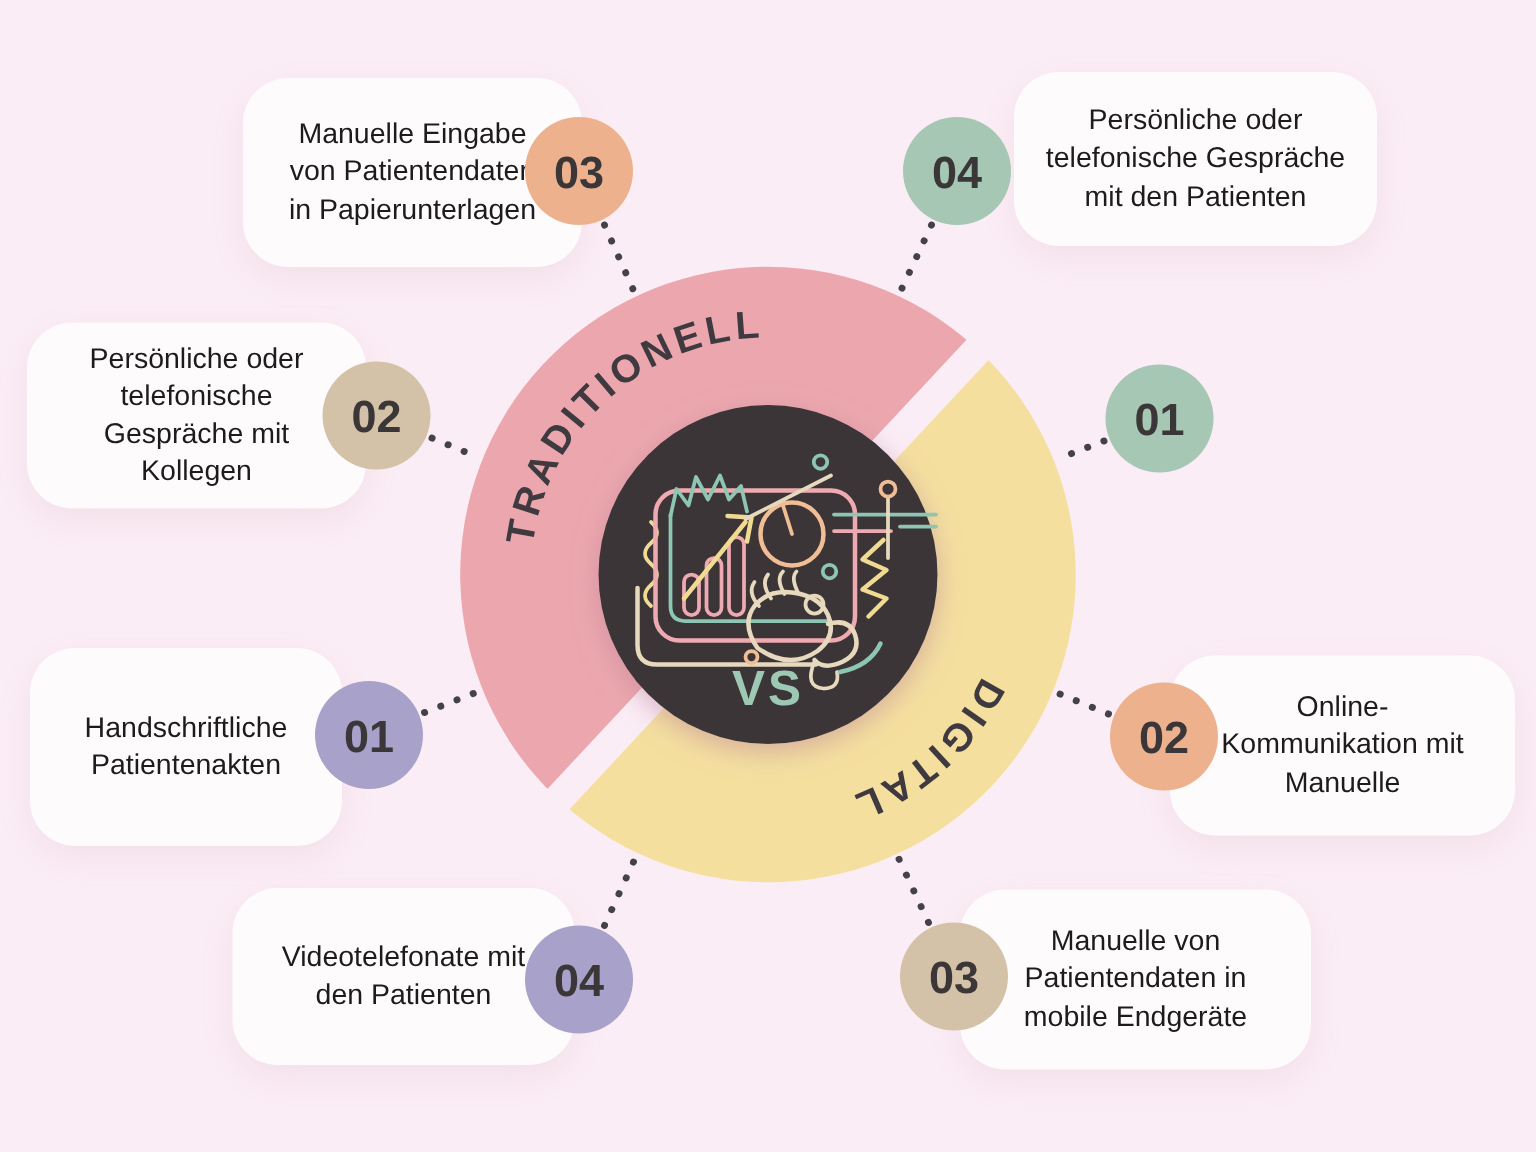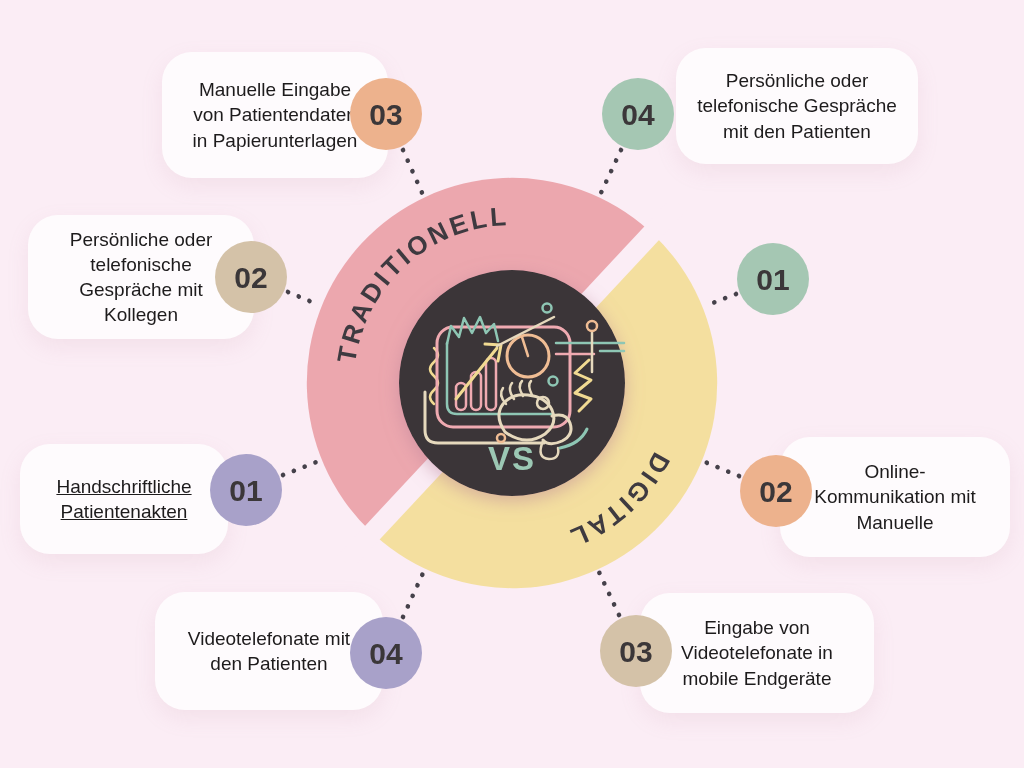--- a/index.html
+++ b/index.html
@@ -27,34 +27,34 @@
 <body>
 
 <div class="stage">
 
   <div class="card" style="left:162px;top:52px;width:226px;height:126px;">
     <div class="card-text w175">Manuelle Eingabe von Patientendaten in Papierunterlagen</div>
   </div>
   <div class="card" style="left:676px;top:48px;width:242px;height:116px;">
     <div class="card-text w212">Persönliche oder telefonische Gespräche mit den Patienten</div>
   </div>
-  <div class="card" style="left:28px;top:215px;width:226px;height:124px;justify-content:center;">
+  <div class="card" style="left:18px;top:215px;width:226px;height:124px;justify-content:center;">
     <div class="card-text w185">Persönliche oder telefonische Gespräche mit Kollegen</div>
   </div>
-  <div class="card" style="left:20px;top:444px;width:208px;height:110px;text-decoration:underline;">
+  <div class="card" style="left:20px;top:432px;width:208px;height:132px;">
     <div class="card-text w165">Handschriftliche Patientenakten</div>
   </div>
   <div class="card" style="left:155px;top:592px;width:228px;height:118px;">
     <div class="card-text w185">Videotelefonate mit den Patienten</div>
   </div>
   <div class="card" style="left:780px;top:437px;width:230px;height:120px;">
     <div class="card-text w170">Online-Kommunikation mit Manuelle</div>
   </div>
   <div class="card" style="left:640px;top:593px;width:234px;height:120px;">
-    <div class="card-text w170">Eingabe von Videotelefonate in mobile Endgeräte</div>
+    <div class="card-text w170">Manuelle von Patientendaten in mobile Endgeräte</div>
   </div>
 
   <svg class="overlay" width="1024" height="768" viewBox="0 0 1024 768">
     <defs>
       <path id="labelCircle" d="M 354 383 A 158 158 0 1 1 670 383 A 158 158 0 1 1 354 383" fill="none"></path>
       <filter id="circleShadow" x="-40%" y="-40%" width="180%" height="180%">
         <feDropShadow dx="0" dy="5" stdDeviation="9" flood-color="#b87f95" flood-opacity="0.5"></feDropShadow>
       </filter>
     </defs>
 

